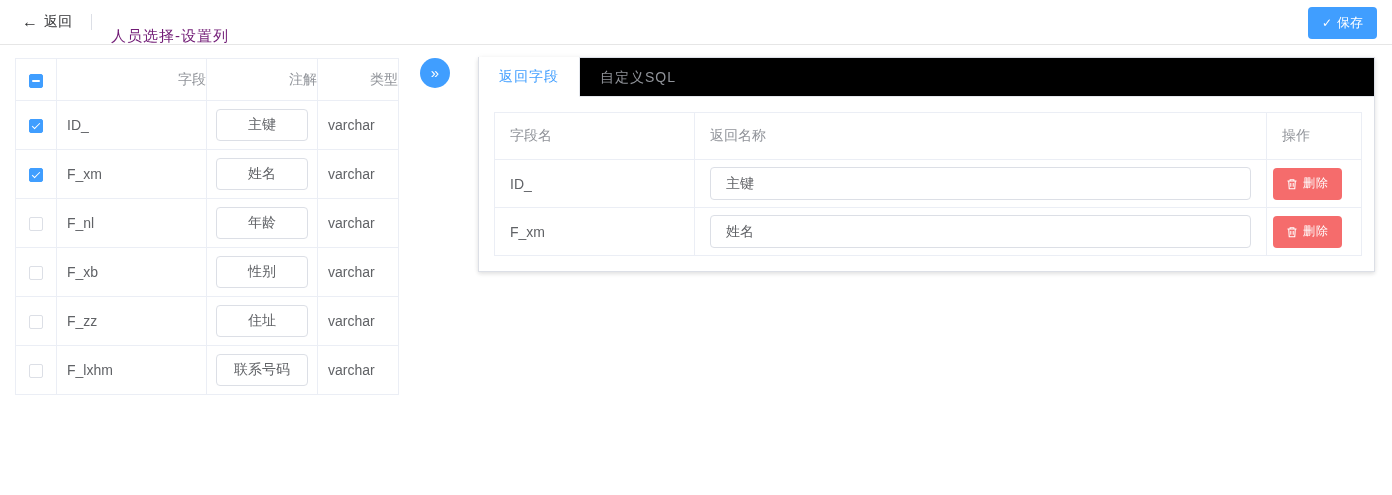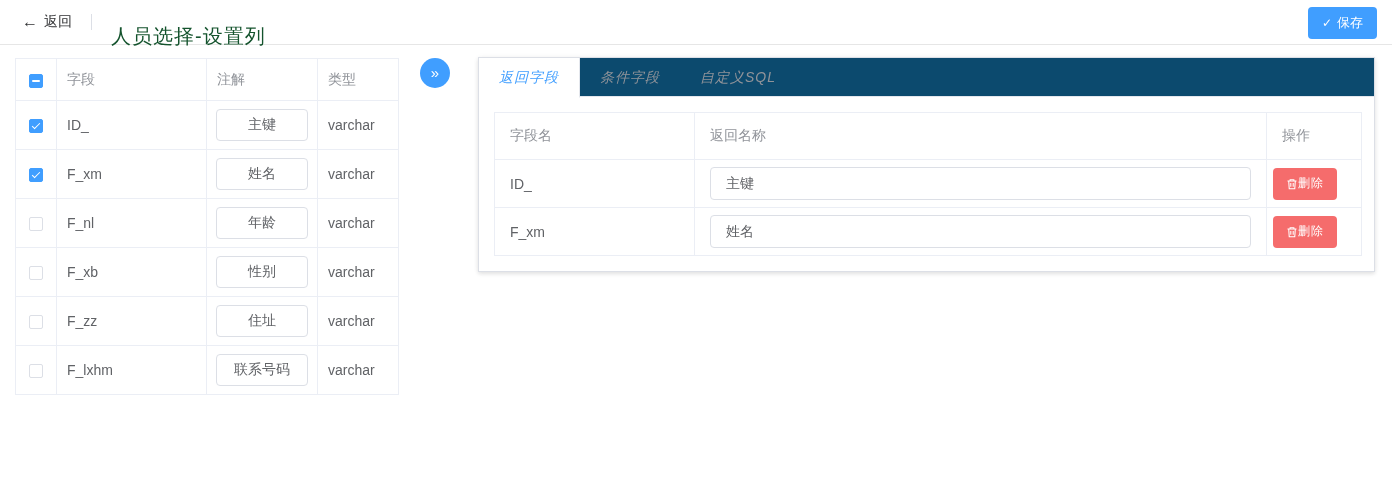--- a/index.html
+++ b/index.html
@@ -18,39 +18,39 @@
     position: absolute; top: 0; left: 0; width: 1392px; height: 45px;
     background: #fff; border-bottom: 1px solid #e6e6e6;
     display: flex; align-items: center;
   }
   .back-link {
     margin-left: 22px; display: flex; align-items: center; gap: 6px;
     color: #303133; cursor: pointer; font-size: 14px;
   }
   .back-arrow { font-size: 16px; line-height: 1; color: #303133; }
   .topbar-divider { width: 1px; height: 16px; background: #dcdfe6; margin: 0 19px; }
-  .page-title { font-size: 20px; font-weight: 500; color: #14532d; letter-spacing: 1px; margin-top: 28px; }
+  .page-title { font-size: 15px; font-weight: 500; color: #701a75; letter-spacing: 1px; margin-top: 28px; }
   .save-btn {
     position: absolute; right: 15px; top: 7px; height: 32px;
     background: #409eff; color: #fff; border: none; border-radius: 4px;
     padding: 0 14px; font-size: 13px; display: inline-flex; align-items: center; gap: 5px;
     cursor: pointer; font-family: inherit;
   }
   .save-check { font-size: 12px; line-height: 1; }
 
   
   .left-table {
     position: absolute; left: 15px; top: 58px; width: 383px;
     border-collapse: collapse; table-layout: fixed; background: #fff;
   }
   .left-table th, .left-table td {
     border: 1px solid #ebeef5; font-weight: normal; text-align: left;
     padding: 0 0 0 10px; font-size: 14px; overflow: hidden; white-space: nowrap;
   }
-  .left-table th { height: 42px; color: #909399; background: #fff; }
+  .left-table th { height: 42px; color: #909399; background: #fff; text-align: right; }
   .left-table td { height: 49px; color: #606266; }
   .cb-cell { text-align: center !important; padding: 0 !important; }
 
   .checkbox {
     display: inline-block; width: 14px; height: 14px; border-radius: 2px;
     border: 1px solid #dcdfe6; background: #fff; position: relative; vertical-align: middle;
     cursor: pointer;
   }
   .checkbox.checked, .checkbox.indeterminate { background: #409eff; border-color: #409eff; }
   .checkbox.checked::after {
@@ -77,22 +77,22 @@
     font-size: 15px; line-height: 1; padding-bottom: 2px;
   }
 
   
   .right-panel {
     position: absolute; left: 478px; top: 57px; width: 897px;
     background: #fff; border: 1px solid #dcdfe6;
     box-shadow: 0 2px 4px rgba(0,0,0,.10), 0 0 6px rgba(0,0,0,.04);
   }
   .tabbar {
-    height: 39px; background: #0c4a6e; border-bottom: 1px solid #e4e7ed;
-    display: flex; align-items: center; font-style: italic;
+    height: 39px; background: #000000; border-bottom: 1px solid #e4e7ed;
+    display: flex; align-items: flex-end;
   }
   .tab {
     padding: 0 20px; line-height: 39px; font-size: 14px; color: #909399;
     cursor: pointer; margin-bottom: -1px; letter-spacing: 1px;
   }
   .tab.active {
     background: #fff; color: #409eff; border-right: 1px solid #e4e7ed;
     border-bottom: 1px solid #fff;
   }
   .tab-content { padding: 15px; }
@@ -108,21 +108,21 @@
   .right-table td { height: 48px; color: #606266; font-size: 14px; padding-left: 15px; }
   .input-cell { padding: 0 15px !important; }
   .name-input {
     width: 100%; height: 33px; border: 1px solid #dcdfe6; border-radius: 4px;
     padding: 0 15px; font-size: 14px; color: #606266; outline: none;
     font-family: inherit; background: #fff;
   }
   .action-cell { padding: 0 0 0 6px !important; }
   .delete-btn {
     height: 32px; background: #f56c6c; color: #fff; border: none; border-radius: 4px;
-    padding: 12px 13px; font-size: 12px; display: inline-flex; align-items: center; 
+    padding: 12px 13px; font-size: 12px; display: inline-flex; align-items: center; gap: 5px;
     cursor: pointer; font-family: inherit; letter-spacing: 1px;
   }
   .trash-icon svg { display: block; }
 </style>
 </head>
 <body>
 
 <div class="topbar">
   <div class="back-link">
     <span class="back-arrow">←</span>
@@ -189,21 +189,20 @@
 </tbody>
   </table>
 
 <button class="transfer-btn">
   <span>»</span>
 </button>
 
 <div class="right-panel">
   <div class="tabbar">
     <div class="tab active">返回字段</div>
-    <div class="tab">条件字段</div>
     <div class="tab">自定义SQL</div>
   </div>
   <div class="tab-content">
     <table class="right-table">
       <colgroup>
           <col style="width:200px">
           <col style="width:572px">
           <col style="width:95px">
         </colgroup>
       <tbody>

